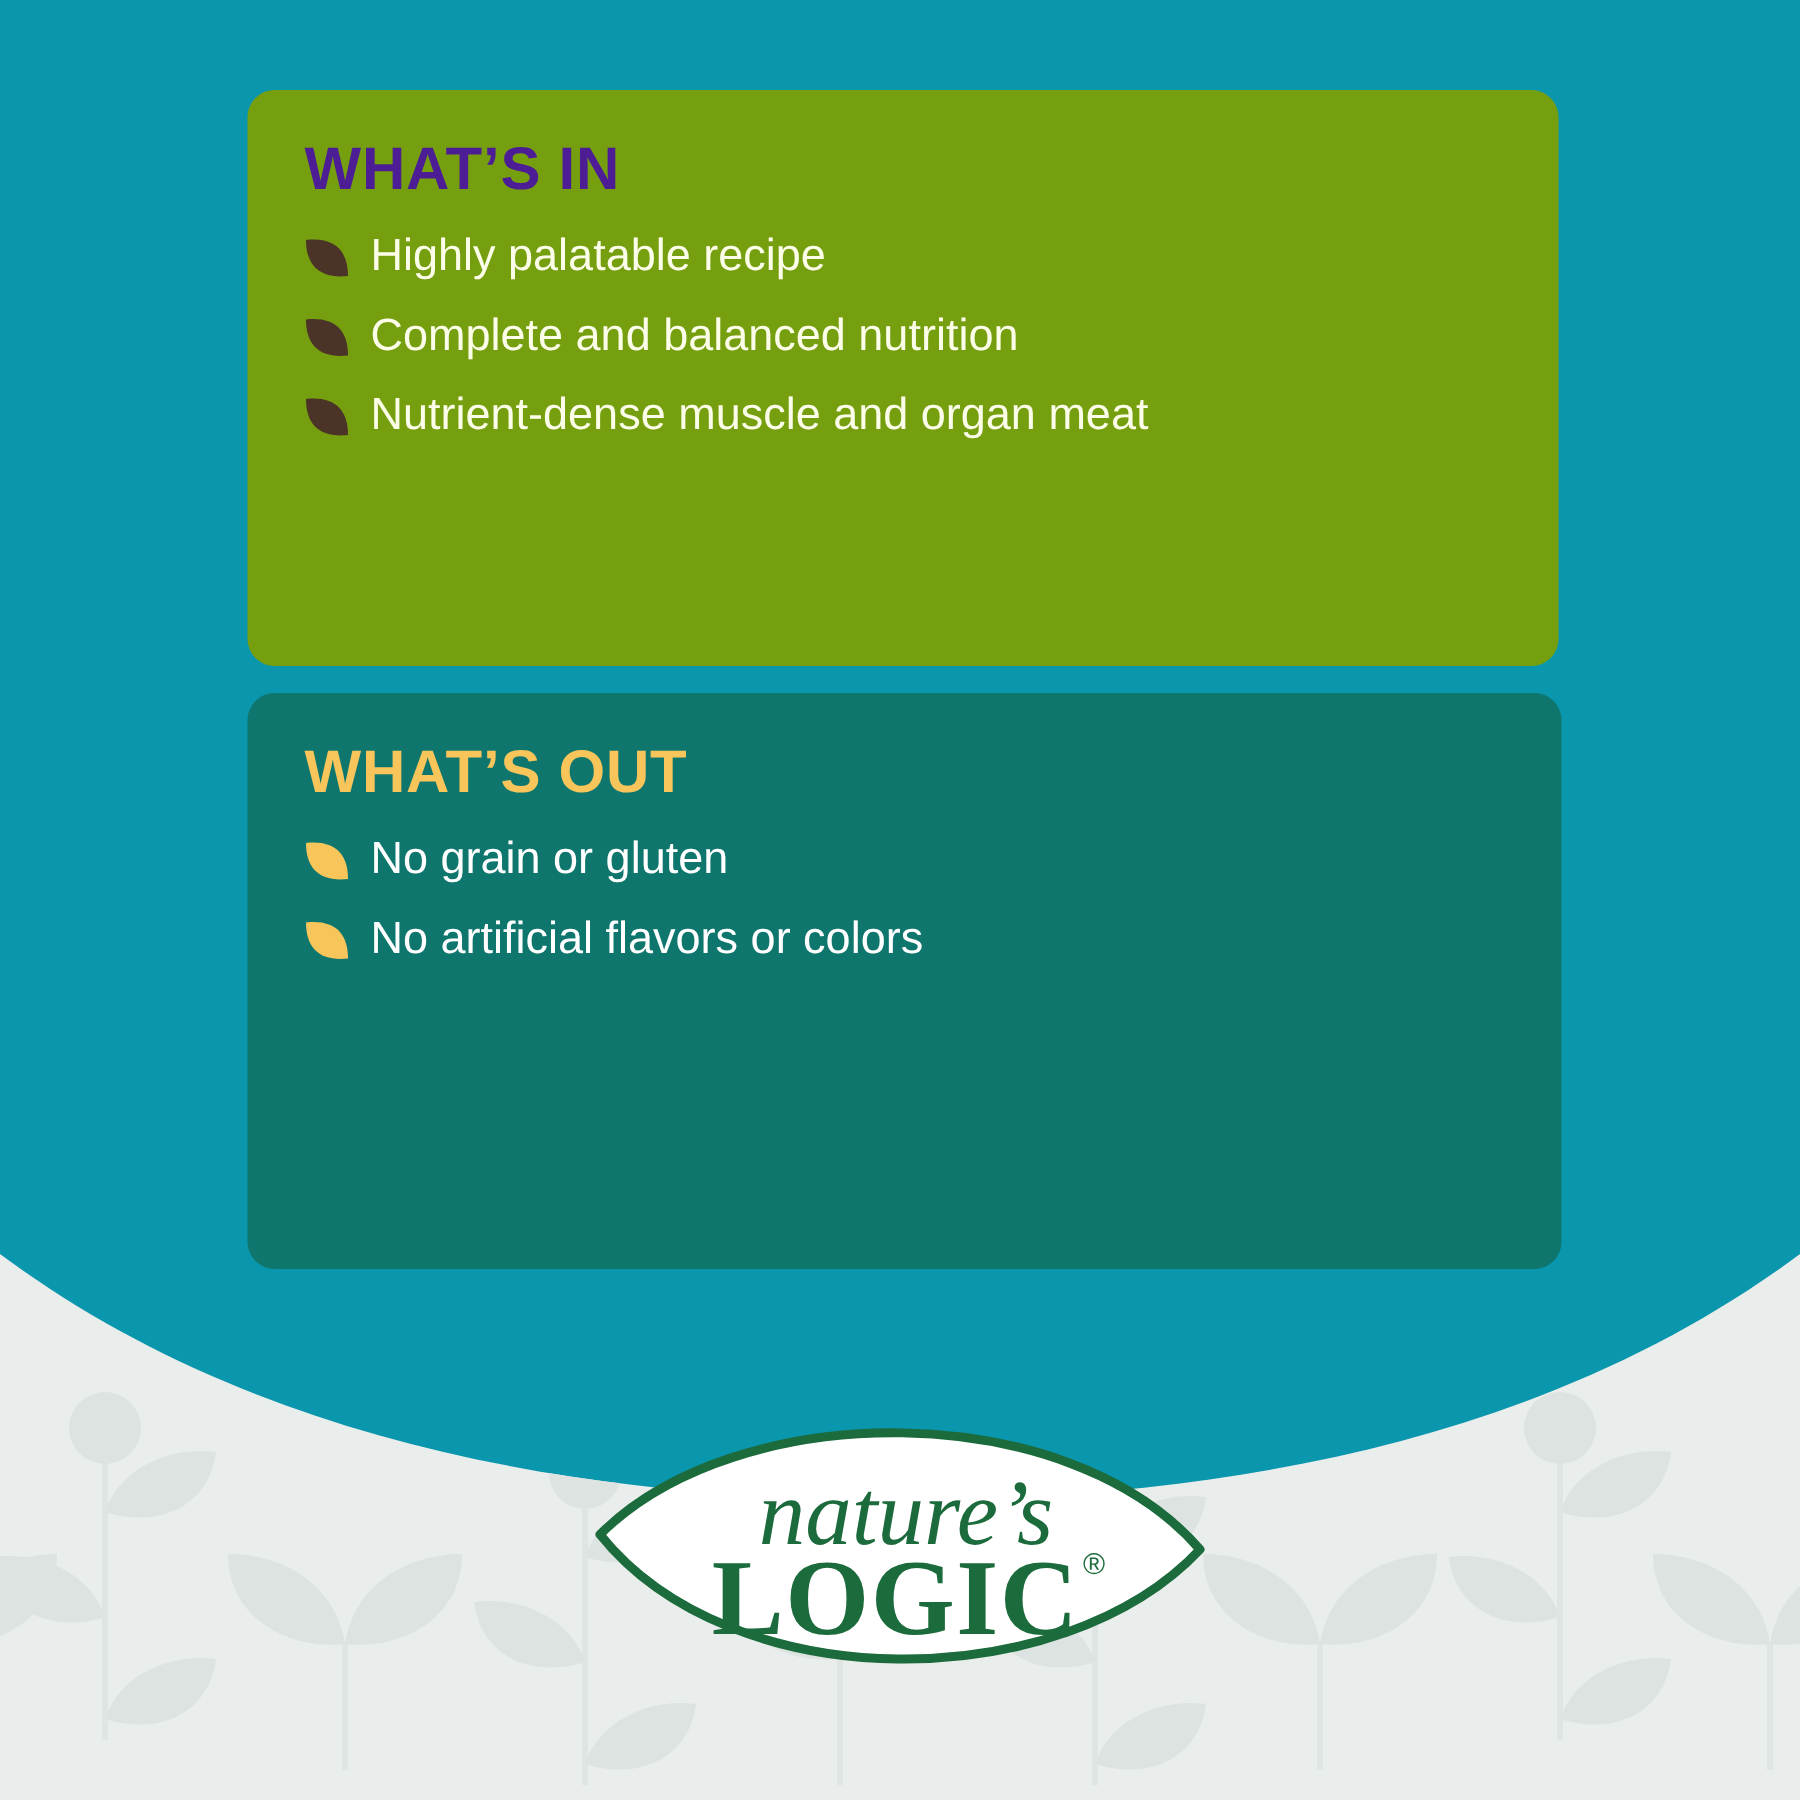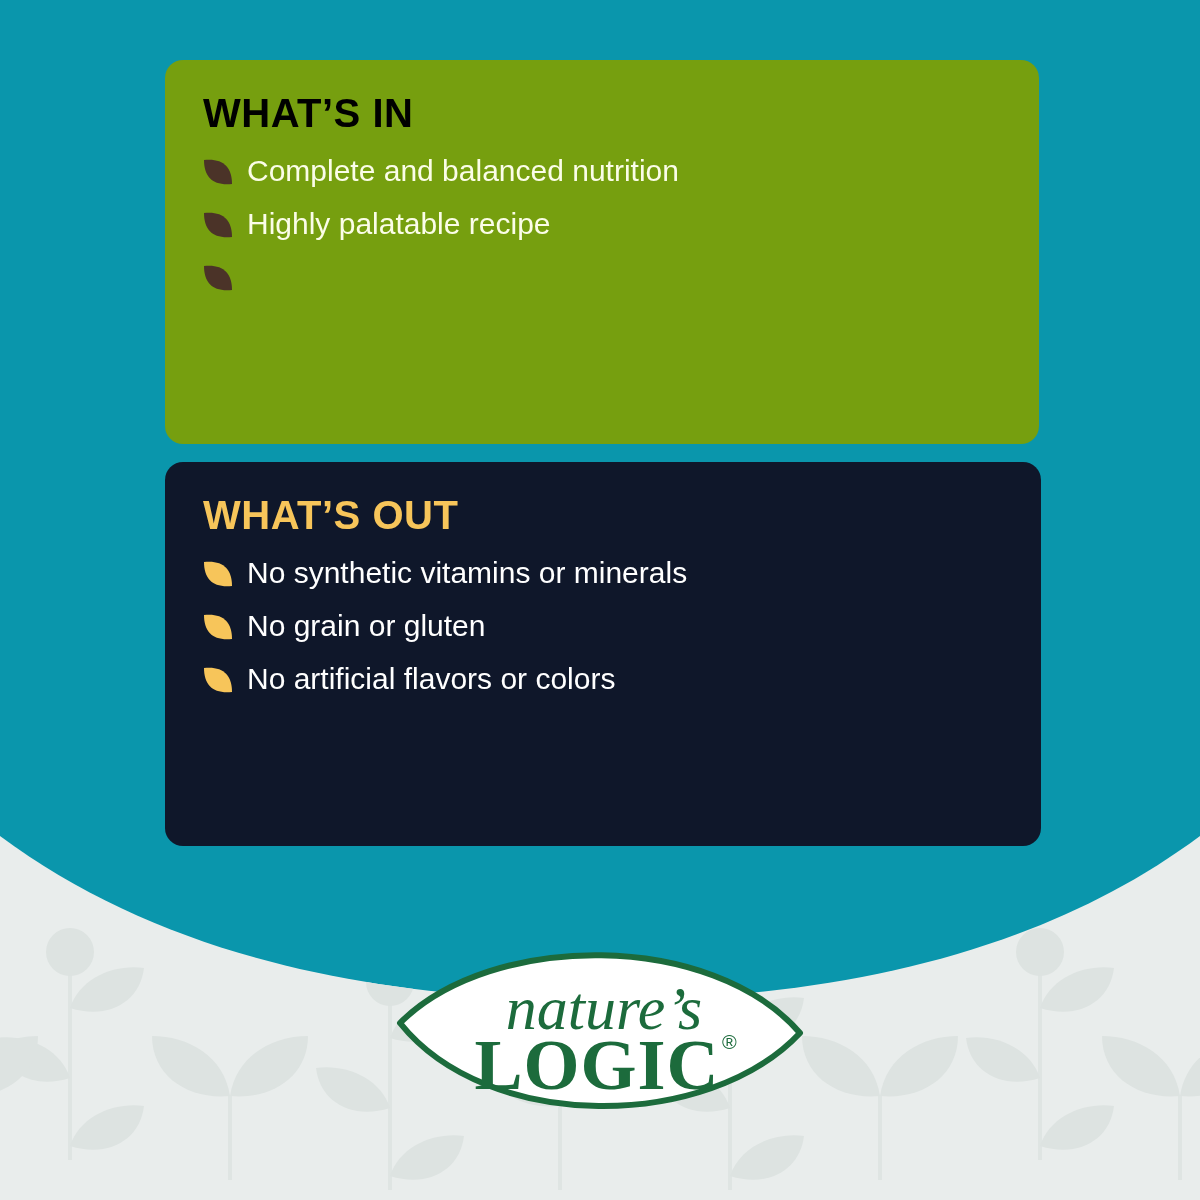--- a/index.html
+++ b/index.html
@@ -46,33 +46,33 @@
     height: 384px;
     background: #769f0f;
     border-radius: 18px;
     padding: 30px 34px 0 36px;
   }
   .panel-out {
     left: 165px;
     top: 462px;
     width: 876px;
     height: 384px;
-    background: #0f172a;
+    background: #0f766e;
     border-radius: 18px;
     padding: 30px 34px 0 36px;
   }
 
   .panel-title {
     font-size: 40px;
     font-weight: bold;
     letter-spacing: 0.5px;
     margin: 0 0 8px 2px;
     line-height: 1.15;
   }
-  .title-in  { color: #000000; }
+  .title-in  { color: #4c1d95; }
   .title-out { color: #f7c55a; }
 
   .list {
     list-style: none;
     margin: 0;
     padding: 0;
   }
   .list-item {
     display: flex;
     align-items: center;
@@ -155,57 +155,50 @@
   <div class="panel panel-in">
     <h2 class="panel-title title-in">WHAT’S IN</h2>
     <ul class="list list-in">
 
       <li class="list-item">
         <span class="bullet">
           <svg width="34" height="30" viewBox="0 0 34 30">
             <path d="M3,3 C22,1 31,10 31,27 C12,29 3,20 3,3 Z" fill="#4b3328"></path>
           </svg>
         </span>
+        <span class="item-text">Highly palatable recipe</span>
+      </li>
+
+      <li class="list-item">
+        <span class="bullet">
+          <svg width="34" height="30" viewBox="0 0 34 30">
+            <path d="M3,3 C22,1 31,10 31,27 C12,29 3,20 3,3 Z" fill="#4b3328"></path>
+          </svg>
+        </span>
         <span class="item-text">Complete and balanced nutrition</span>
       </li>
 
       <li class="list-item">
         <span class="bullet">
           <svg width="34" height="30" viewBox="0 0 34 30">
             <path d="M3,3 C22,1 31,10 31,27 C12,29 3,20 3,3 Z" fill="#4b3328"></path>
           </svg>
         </span>
-        <span class="item-text">Highly palatable recipe</span>
-      </li>
-
-      <li class="list-item">
-        <span class="bullet">
-          <svg width="34" height="30" viewBox="0 0 34 30">
-            <path d="M3,3 C22,1 31,10 31,27 C12,29 3,20 3,3 Z" fill="#4b3328"></path>
-          </svg>
-        </span>
+        <span class="item-text">Nutrient-dense muscle and organ meat</span>
       </li>
 
 
 
     </ul>
   </div>
 
   <div class="panel panel-out">
     <h2 class="panel-title title-out">WHAT’S OUT</h2>
     <ul class="list list-out">
 
-      <li class="list-item">
-        <span class="bullet">
-          <svg width="34" height="30" viewBox="0 0 34 30">
-            <path d="M3,3 C22,1 31,10 31,27 C12,29 3,20 3,3 Z" fill="#f7c55a"></path>
-          </svg>
-        </span>
-        <span class="item-text">No synthetic vitamins or minerals</span>
-      </li>
 
 
       <li class="list-item">
         <span class="bullet">
           <svg width="34" height="30" viewBox="0 0 34 30">
             <path d="M3,3 C22,1 31,10 31,27 C12,29 3,20 3,3 Z" fill="#f7c55a"></path>
           </svg>
         </span>
         <span class="item-text">No grain or gluten</span>
       </li>

